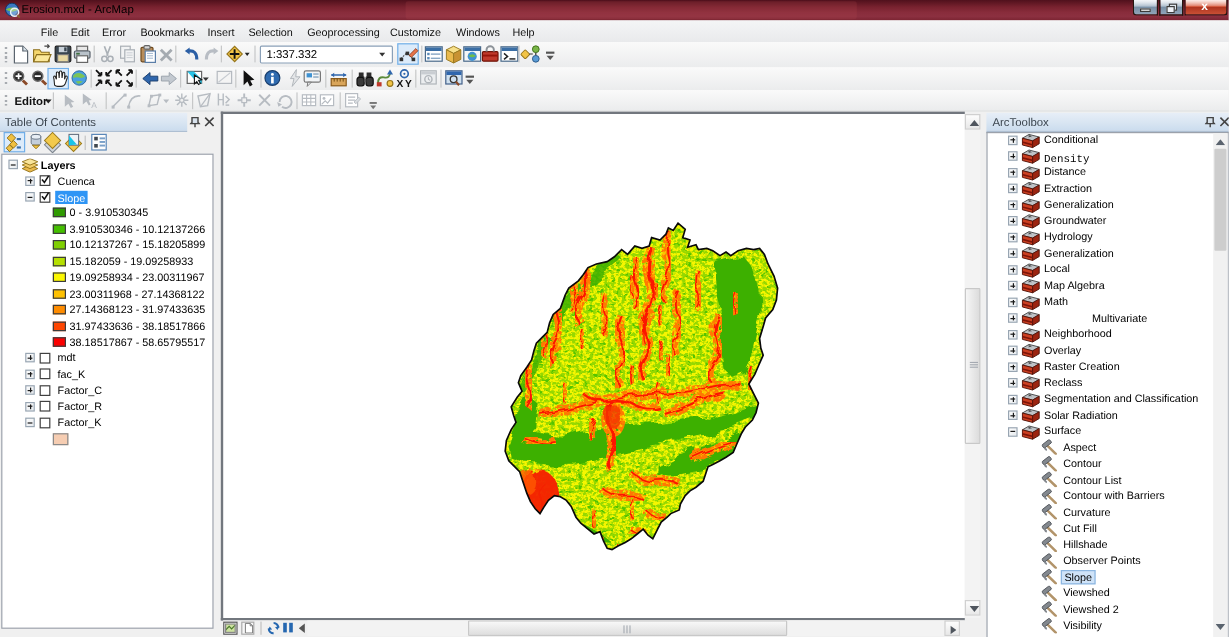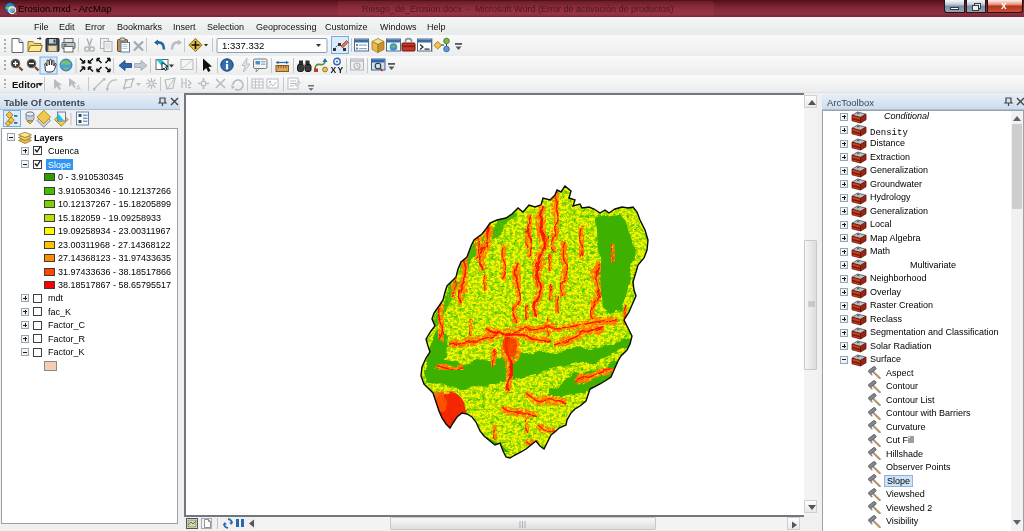--- a/index.html
+++ b/index.html
@@ -39,21 +39,20 @@
 <div class="abs" id="titlebar">
   <svg class="abs" style="left:4px;top:2px" width="13" height="13" viewBox="0 0 13 13">
     <circle cx="6" cy="6" r="5.4" fill="#3a78c2"></circle>
     <path d="M0.8 6 Q6 2.5 11.2 6 Q6 9.5 0.8 6Z" fill="#7cc14c"></path>
     <circle cx="6" cy="6" r="5.4" fill="none" stroke="#10355f" stroke-width="0.8"></circle>
     <circle cx="8.2" cy="8.2" r="3.4" fill="rgba(220,235,250,0.35)" stroke="#e8eef5" stroke-width="1.2"></circle>
     <line x1="10.6" y1="10.6" x2="12.6" y2="12.6" stroke="#8a5a30" stroke-width="1.8"></line>
   </svg>
   <div class="abs" id="titletext">Erosion.mxd - ArcMap</div>
   <div class="abs" style="left:338px;top:1px;width:376px;height:15px;background:rgba(190,75,85,0.18);border-radius:2px;"></div>
-  <div class="abs" id="ghosttext">Riesgo_de_Erosion.docx&nbsp;&nbsp;-&nbsp;&nbsp;Microsoft Word (Error de activación de productos)</div>
   <div class="abs" id="winbtns">
     <div class="wbtn" id="btnmin">
         <div class="gl"></div>
         <div style="position:absolute;left:5px;top:7px;width:9px;height:3px;background:#fdfdfd;border:1px solid #3b3b3b;"></div>
       </div>
     <div class="wbtn" id="btnmax">
         <div class="gl"></div>
       <div style="position:absolute;left:7px;top:2.5px;width:7px;height:6px;border:1px solid #3b3b3b;background:#dfe7ef;"></div>
       <div style="position:absolute;left:4.5px;top:4.5px;width:7px;height:6px;border:1px solid #3b3b3b;background:#eef2f7;"></div>
     </div>
@@ -372,21 +371,21 @@
       <g transform="translate(287,2)">
         <rect x="1" y="1" width="10" height="11" fill="#fff" stroke="#b7bcc2"></rect>
         <path d="M3 4 h6 M3 6.5 h6 M3 9 h4" stroke="#b7bcc2" stroke-width="1"></path>
         <path d="M8 8 l4 -4 l1.5 1.5 l-4 4 z" fill="#d8dce0" stroke="#b7bcc2" stroke-width="0.7"></path>
       </g>
       <g transform="translate(308,10)">
         <rect x="0" y="0" width="6" height="1.6" fill="#777"></rect>
         <path d="M0.5 3 h5 l-2.5 3 z" fill="#777"></path>
       </g>
     </svg></div>
-<div class="abs phead" style="left:0;top:94px;width:180px;height:16px;font-weight:bold;">
+<div class="abs phead" style="left:0;top:94px;width:156px;height:16px;">
   <div class="abs" style="left:4px;top:3px;font-size:9.5px;">Table Of Contents</div>
   <svg class="abs" style="left:158px;top:3px" width="9" height="10" viewBox="0 0 9 10">
       <path d="M2 1h5v4l1 1H1l1-1zM4.5 6v3" stroke="#444" stroke-width="1.2" fill="#d8e2ec"></path>
     </svg>
   <svg class="abs" style="left:170px;top:3px" width="9" height="9" viewBox="0 0 9 9">
       <path d="M1 1l7 7M8 1l-7 7" stroke="#444" stroke-width="1.4"></path>
     </svg>
 </div>
 <div class="abs" style="left:0;top:110px;width:180px;height:18px;background:#f0f0f0;">
   <svg width="120" height="18" viewBox="0 0 120 18">
@@ -819,21 +818,21 @@
       <i></i>
       <b></b>
     </div>
     <svg style="position:absolute;left:28px;top:-0.5px" width="16" height="13" viewBox="0 0 16 13">
       <path d="M1 4.2 L6.5 1 L15 3.2 L9.5 6.4 Z" fill="#bfc3c7" stroke="#4a4a4a" stroke-width="0.8"></path>
       <path d="M6 2.2 l2.5 0.7 M7.5 1.6 l-1 1.8" stroke="#4a4a4a" stroke-width="0.8" fill="none"></path>
       <path d="M1 4.2 L9.5 6.4 L9.5 12 L1 9.8 Z" fill="#cc3f21" stroke="#55150a" stroke-width="0.8"></path>
       <path d="M9.5 6.4 L15 3.2 L15 8.8 L9.5 12 Z" fill="#9c2410" stroke="#55150a" stroke-width="0.8"></path>
       <path d="M1 6.8 L9.5 9 L9.5 10.4 L1 8.2 Z" fill="#7e1408"></path>
     </svg>
-    <div class="trow" style="left:61px;top:0px;font-style:italic;">Conditional</div>
+    <div class="trow" style="left:47px;top:0px;">Conditional</div>
     <div class="expbox plus" style="left:17px;top:15px">
       <i></i>
       <b></b>
     </div>
     <svg style="position:absolute;left:28px;top:13px" width="16" height="13" viewBox="0 0 16 13">
       <path d="M1 4.2 L6.5 1 L15 3.2 L9.5 6.4 Z" fill="#bfc3c7" stroke="#4a4a4a" stroke-width="0.8"></path>
       <path d="M6 2.2 l2.5 0.7 M7.5 1.6 l-1 1.8" stroke="#4a4a4a" stroke-width="0.8" fill="none"></path>
       <path d="M1 4.2 L9.5 6.4 L9.5 12 L1 9.8 Z" fill="#cc3f21" stroke="#55150a" stroke-width="0.8"></path>
       <path d="M9.5 6.4 L15 3.2 L15 8.8 L9.5 12 Z" fill="#9c2410" stroke="#55150a" stroke-width="0.8"></path>
       <path d="M1 6.8 L9.5 9 L9.5 10.4 L1 8.2 Z" fill="#7e1408"></path>

